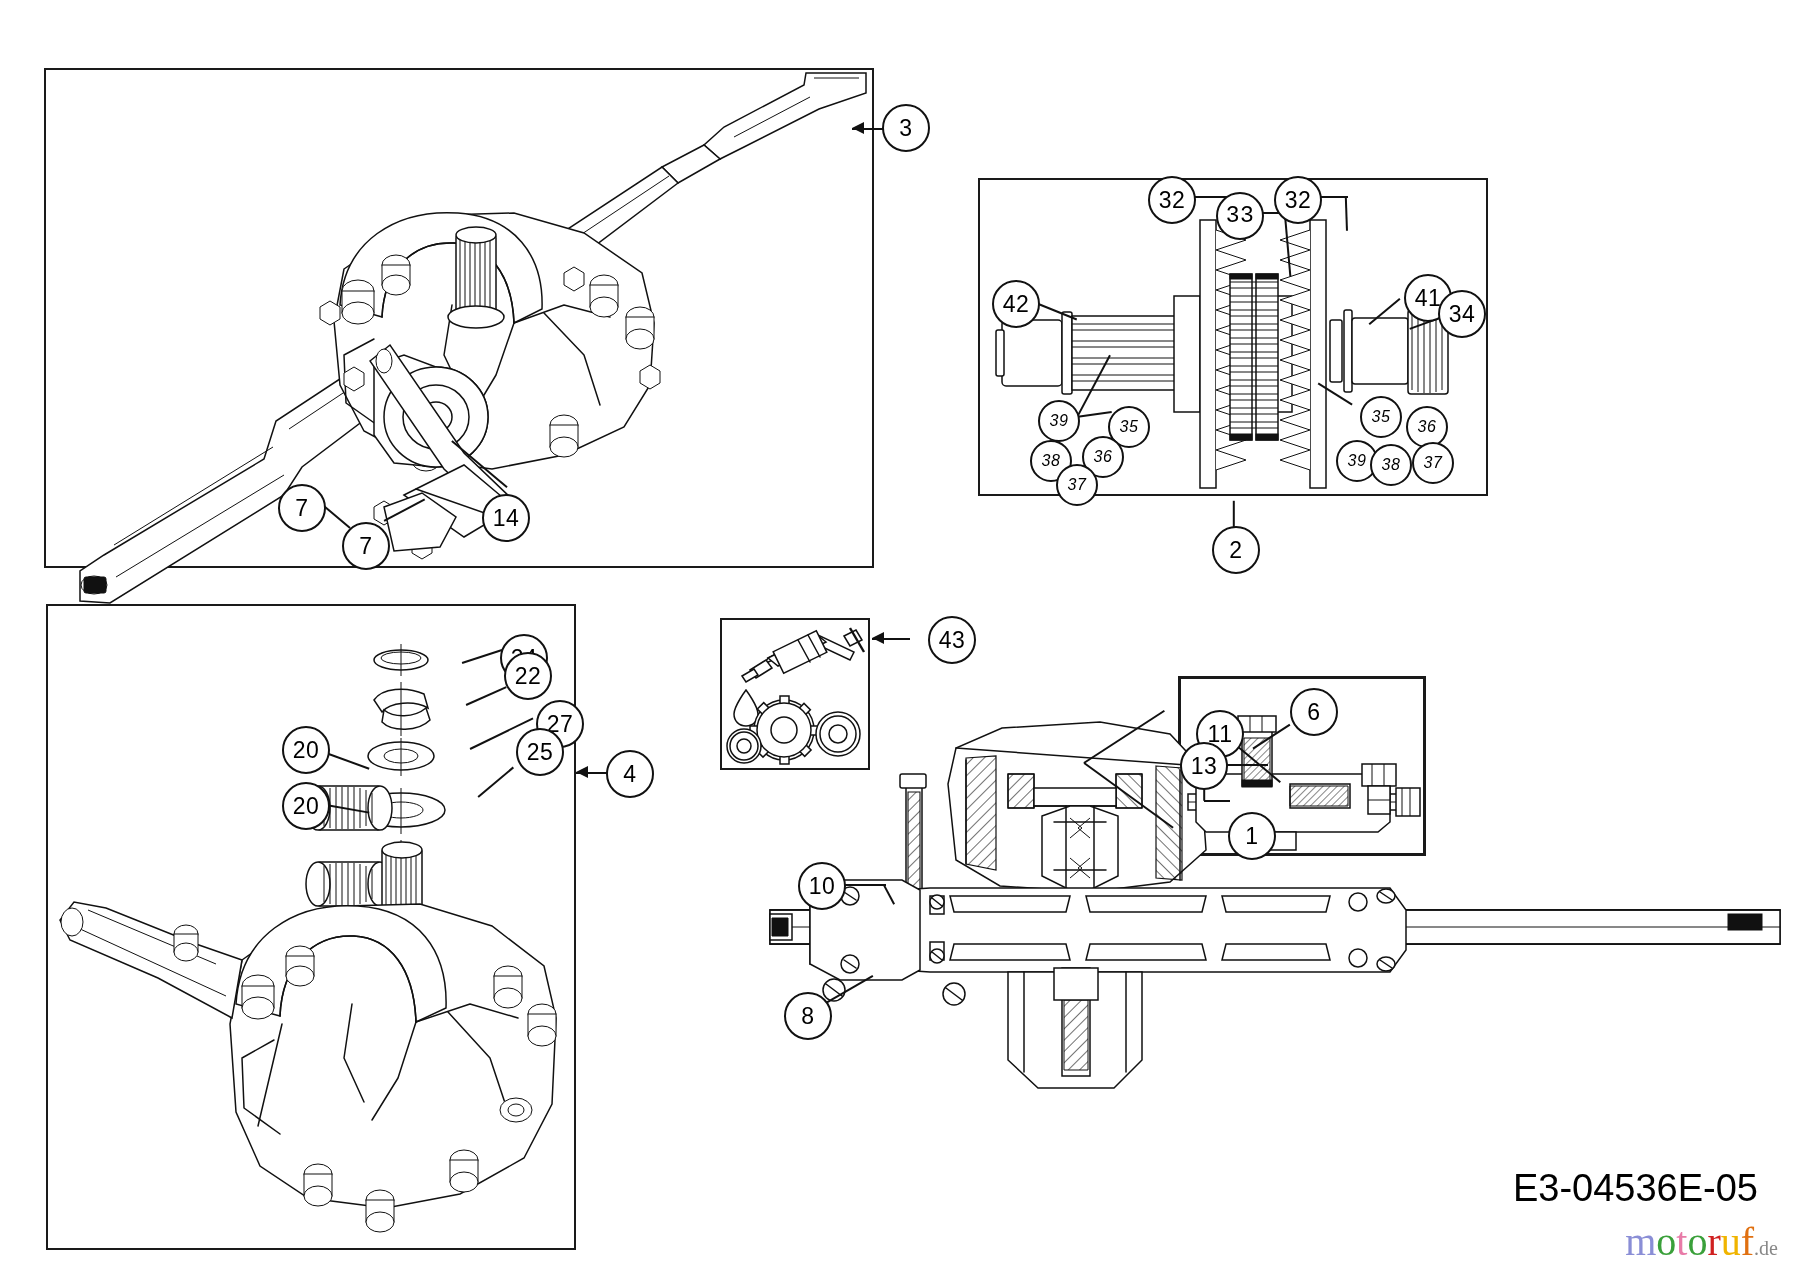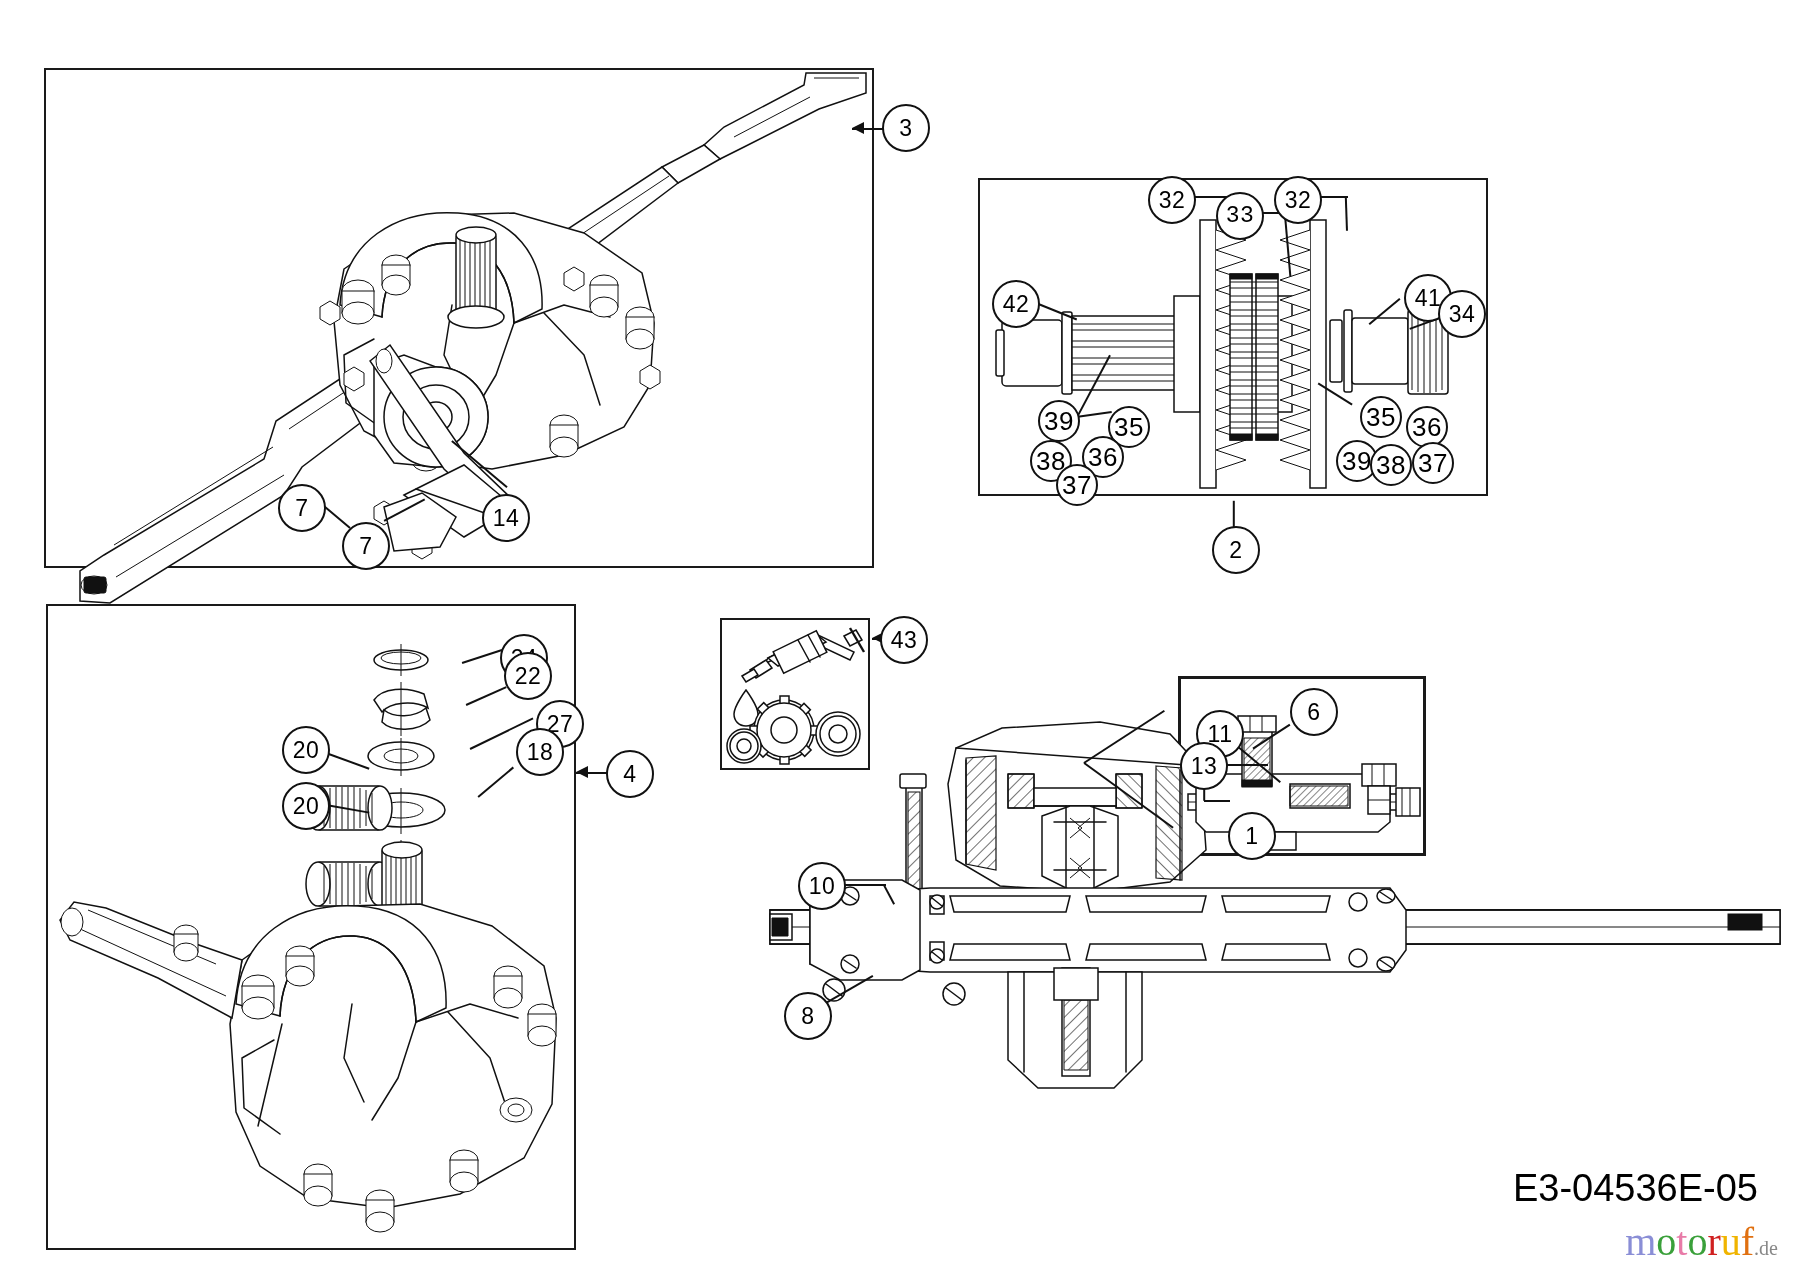--- a/index.html
+++ b/index.html
@@ -7,21 +7,21 @@
        font-family:"Liberation Sans",sans-serif;color:#000;}
 
   
   .panel{position:absolute;border:2px solid #1a1a1a;box-sizing:border-box;background:#fff;}
   .panel.thick{border-width:3px;}
 
   
   .callout{position:absolute;width:44px;height:44px;border:2px solid #111;border-radius:50%;
            background:#fff;display:flex;align-items:center;justify-content:center;
            font-size:23px;line-height:1;letter-spacing:.5px;z-index:40;}
-  .callout.sm{width:38px;height:38px;font-size:26px;}
+  .callout.sm{width:38px;height:38px;font-size:16px;font-style:italic;}
 
   
   .leader{position:absolute;background:#111;height:1.6px;transform-origin:0 50%;z-index:30;}
   .arrowhead{position:absolute;width:0;height:0;border-style:solid;z-index:31;}
 
   
   .art{position:absolute;z-index:10;}
   svg{display:block;overflow:visible;}
   .ln{fill:none;stroke:#111;stroke-width:1.5;stroke-linejoin:round;stroke-linecap:round;}
   .ln-t{fill:none;stroke:#111;stroke-width:1;}
@@ -484,21 +484,21 @@
     <span>22</span>
   </div>
 <div class="leader" style="left:466px;top:704px;width:44px;transform:rotate(-24deg);"></div>
 
 <div class="callout" style="left:536px;top:700px;justify-content:center;">
     <span>27</span>
   </div>
 <div class="leader" style="left:470px;top:748px;width:70px;transform:rotate(-26deg);"></div>
 
 <div class="callout" style="left:516px;top:728px;">
-    <span>18</span>
+    <span>25</span>
   </div>
 <div class="leader" style="left:478px;top:796px;width:46px;transform:rotate(-40deg);"></div>
 
 <div class="callout" style="left:282px;top:726px;">
     <span>20</span>
   </div>
 <div class="leader" style="left:326px;top:752px;width:46px;transform:rotate(20deg);"></div>
 
 <div class="callout" style="left:282px;top:782px;">
     <span>20</span>
@@ -557,21 +557,21 @@
   <g>
     <circle class="fillw" cx="118" cy="116" r="22"></circle>
     <circle class="fillw" cx="118" cy="116" r="18"></circle>
     <circle class="fillw" cx="118" cy="116" r="9"></circle>
   </g>
 </svg>
 </div>
 
 <div class="leader" style="left:872px;top:638px;width:38px;"></div>
 <div class="arrowhead" style="left:872px;top:632px;border-width:6px 12px 6px 0;border-color:transparent #111 transparent transparent;"></div>
-<div class="callout" style="left:880px;top:616px;">
+<div class="callout" style="left:928px;top:616px;">
     <span>43</span>
   </div>
 
 <div class="art" style="left:770px;top:700px;width:1030px;height:420px;">
 <svg width="1030" height="420" viewBox="0 0 1030 420">
   <defs>
     <pattern id="hatchR" width="8" height="8" patternTransform="rotate(45)" patternUnits="userSpaceOnUse">
       <line x1="0" y1="0" x2="0" y2="8" stroke="#111" stroke-width="1.2"></line>
     </pattern>
     <pattern id="hatchL" width="8" height="8" patternTransform="rotate(-45)" patternUnits="userSpaceOnUse">

